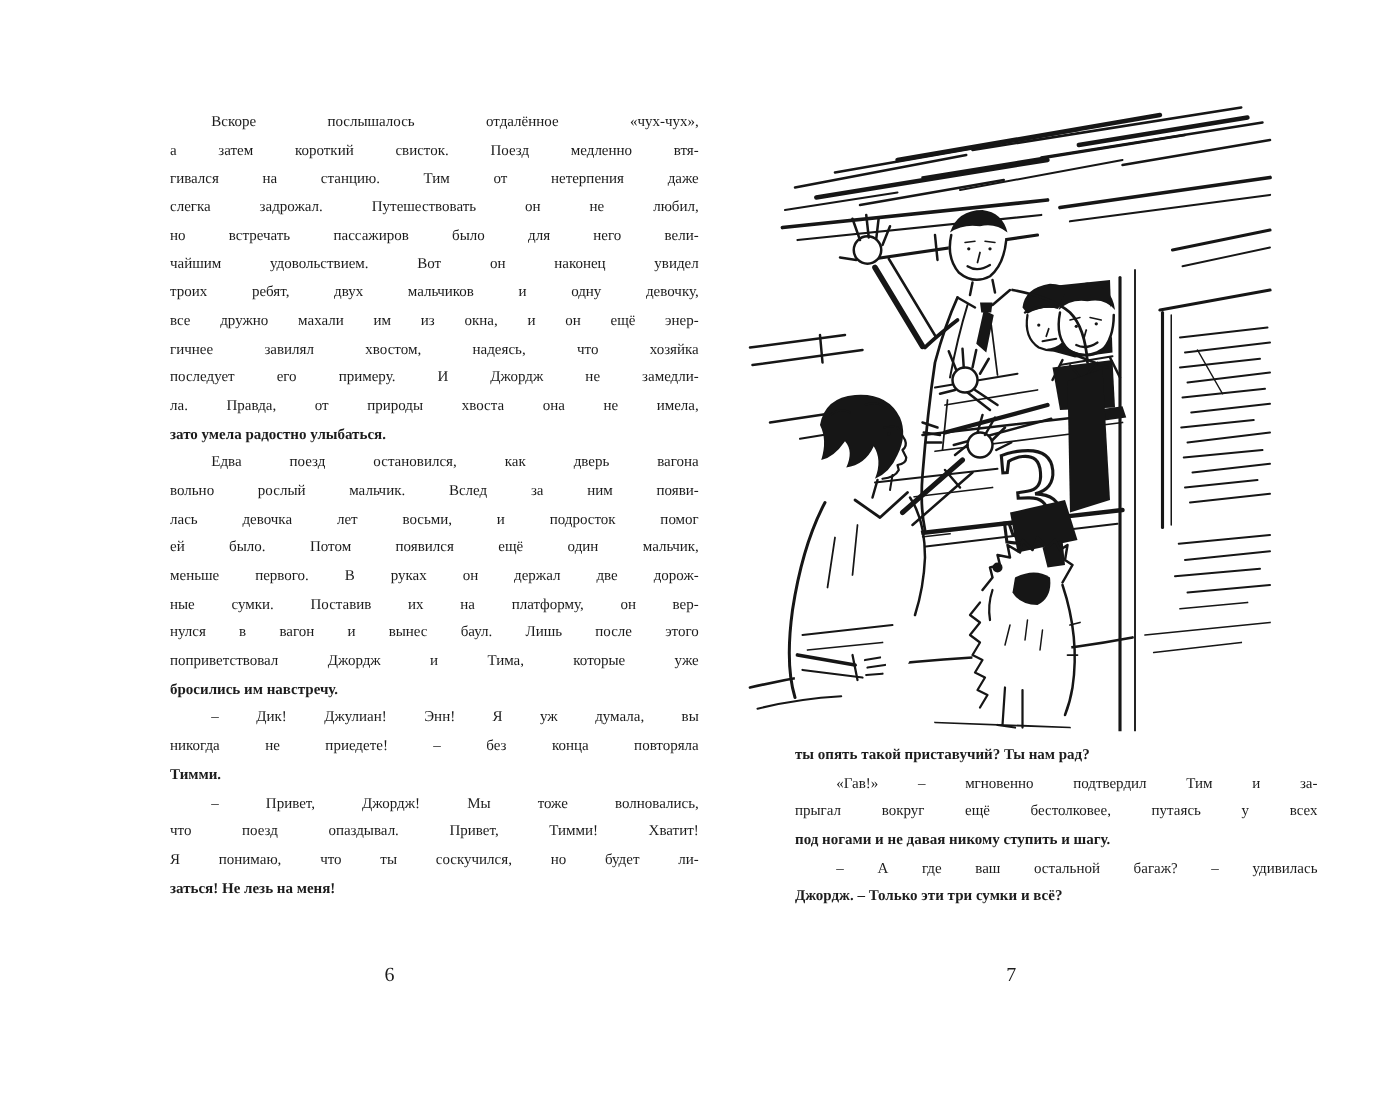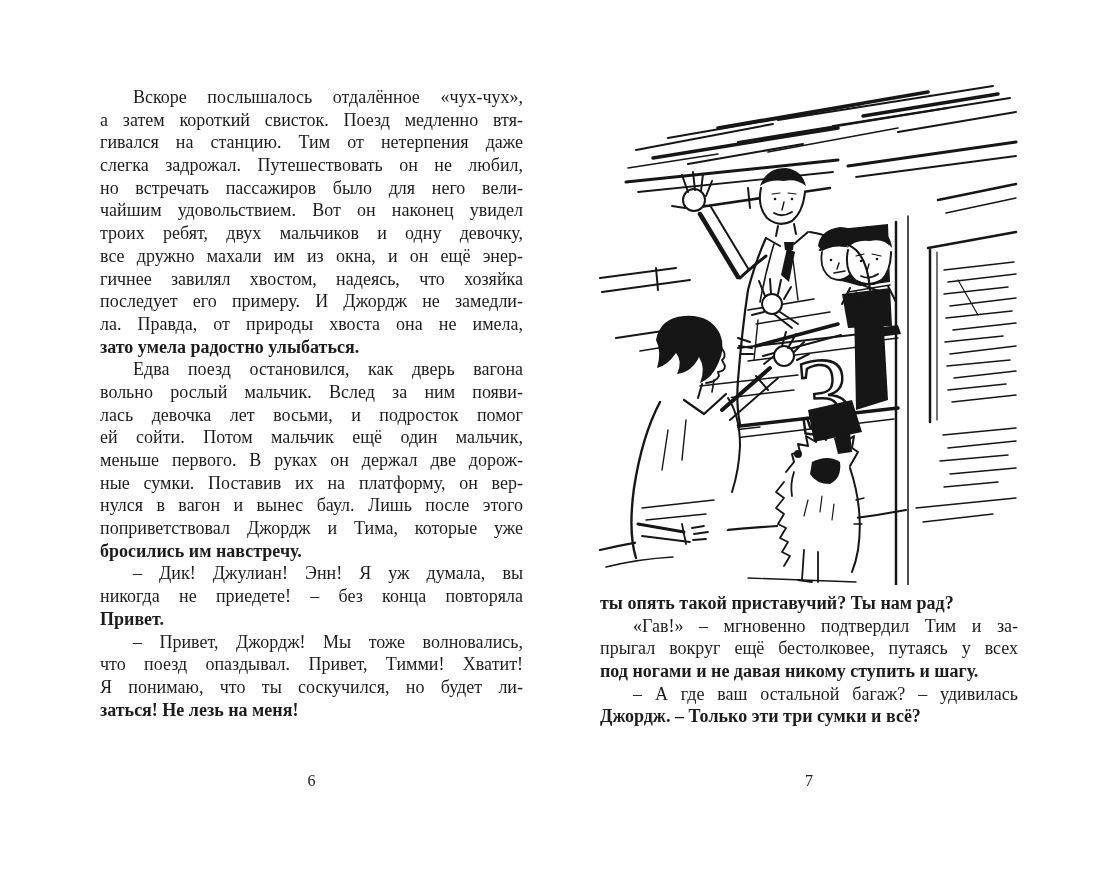--- a/index.html
+++ b/index.html
@@ -12,22 +12,23 @@
     position:relative;
     width:1100px;height:882px;
     background:var(--paper);
     margin:0 auto;
     overflow:hidden;
     font-family:"Liberation Serif","DejaVu Serif",serif;
     color:var(--ink);
   }
   .text-block{
     position:absolute;
-    font-size:18px;
+    font-size:12px;
     line-height:22.7px;
+    margin-left:36px;
   }
   #left-text{left:100px;top:86px;width:423px;}
   #right-text{left:600px;top:592px;width:418px;}
   .para{margin:0;padding:0;}
   .line{
     text-align:justify;
     text-align-last:justify;
     height:22.7px;
     overflow:hidden;
   }
@@ -71,31 +72,31 @@
         <div class="line">все дружно махали им из окна, и он ещё энер-</div>
         <div class="line">гичнее завилял хвостом, надеясь, что хозяйка</div>
         <div class="line">последует его примеру. И Джордж не замедли-</div>
         <div class="line">ла. Правда, от природы хвоста она не имела,</div>
         <div class="line last">зато умела радостно улыбаться.</div>
       </div>
       <div class="para">
         <div class="line first">Едва поезд остановился, как дверь вагона</div>
         <div class="line">вольно рослый мальчик. Вслед за ним появи-</div>
         <div class="line">лась девочка лет восьми, и подросток помог</div>
-        <div class="line">ей сойти. Потом мальчик ещё один мальчик,</div>
+        <div class="line">ей было. Потом появился ещё один мальчик,</div>
         <div class="line">меньше первого. В руках он держал две дорож-</div>
         <div class="line">ные сумки. Поставив их на платформу, он вер-</div>
         <div class="line">нулся в вагон и вынес баул. Лишь после этого</div>
         <div class="line">поприветствовал Джордж и Тима, которые уже</div>
         <div class="line last">бросились им навстречу.</div>
       </div>
       <div class="para">
         <div class="line first">– Дик! Джулиан! Энн! Я уж думала, вы</div>
         <div class="line">никогда не приедете! – без конца повторяла</div>
-        <div class="line last">Привет.</div>
+        <div class="line last">Тимми.</div>
       </div>
       <div class="para">
         <div class="line first">– Привет, Джордж! Мы тоже волновались,</div>
         <div class="line">что поезд опаздывал. Привет, Тимми! Хватит!</div>
         <div class="line">Я понимаю, что ты соскучился, но будет ли-</div>
         <div class="line last">заться! Не лезь на меня!</div>
       </div>
     </div>
   <div class="page-number" id="pn-left">6</div>
 

